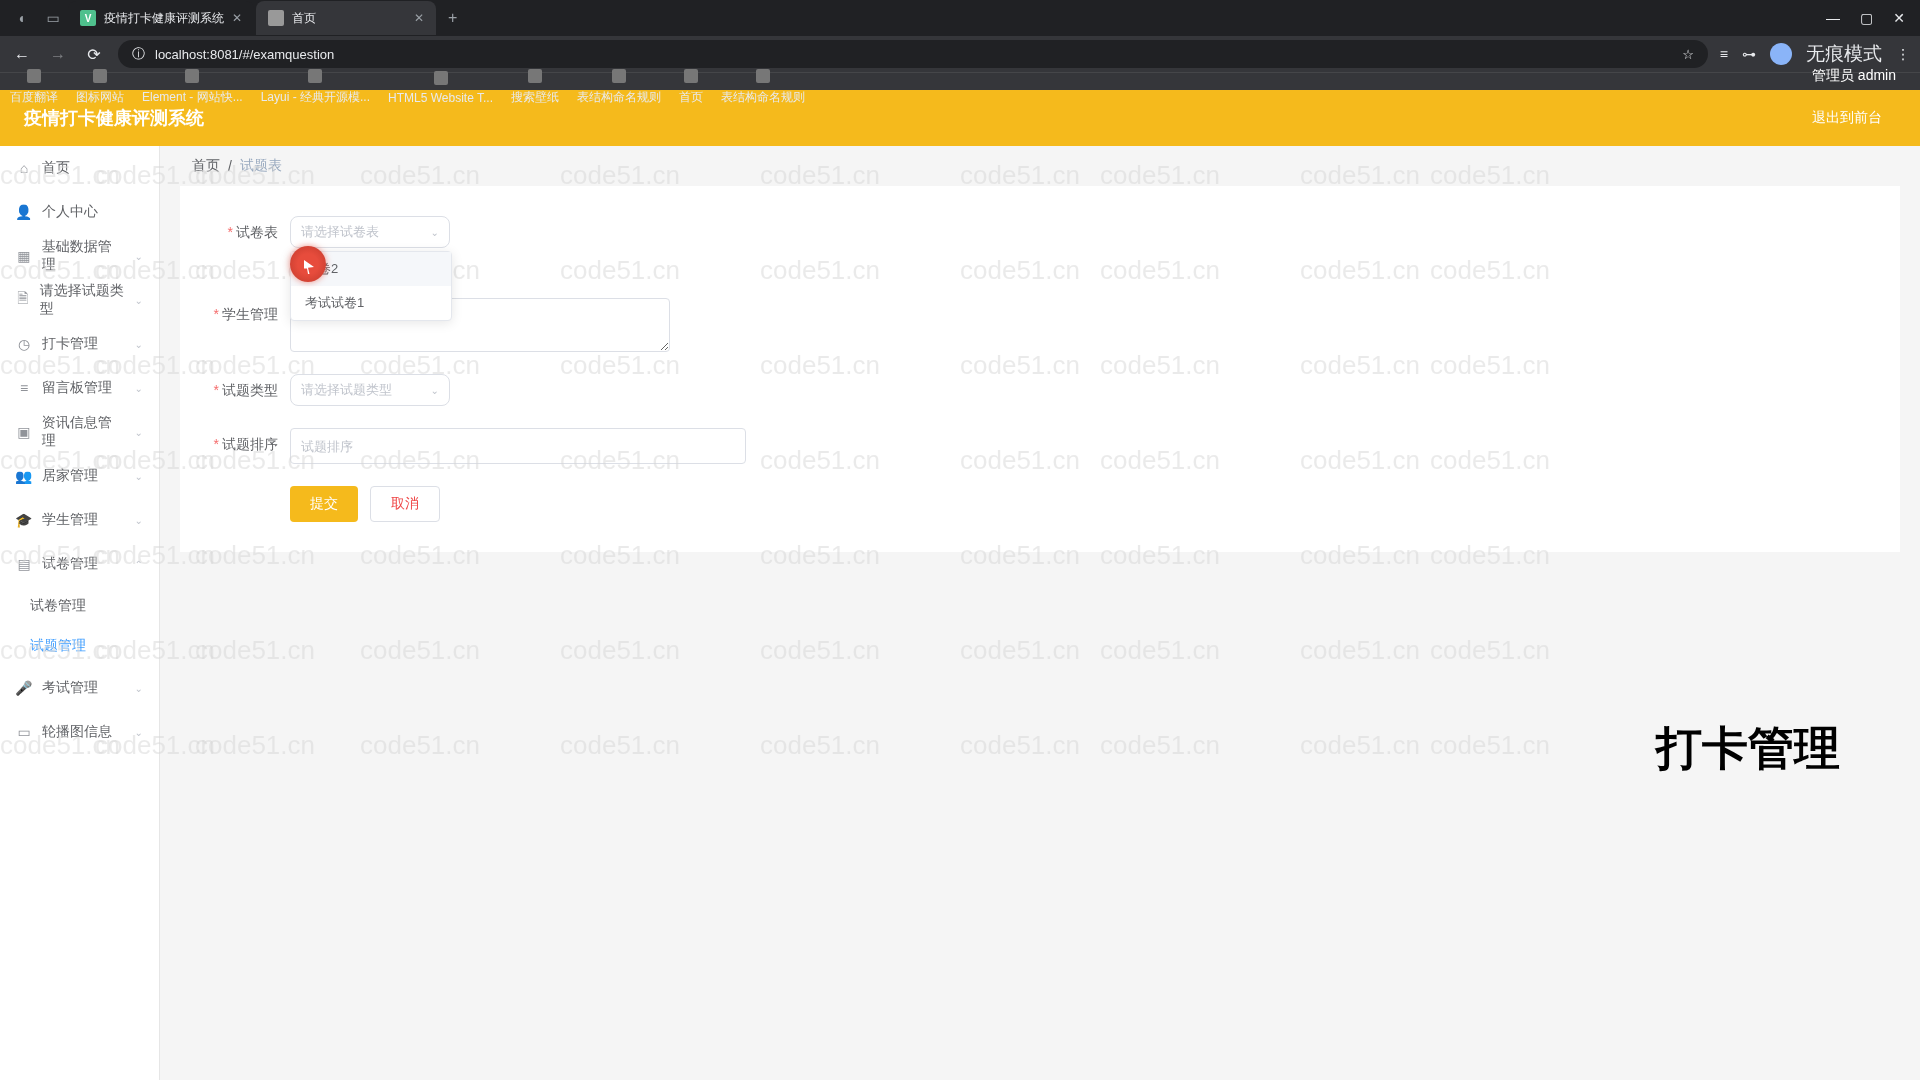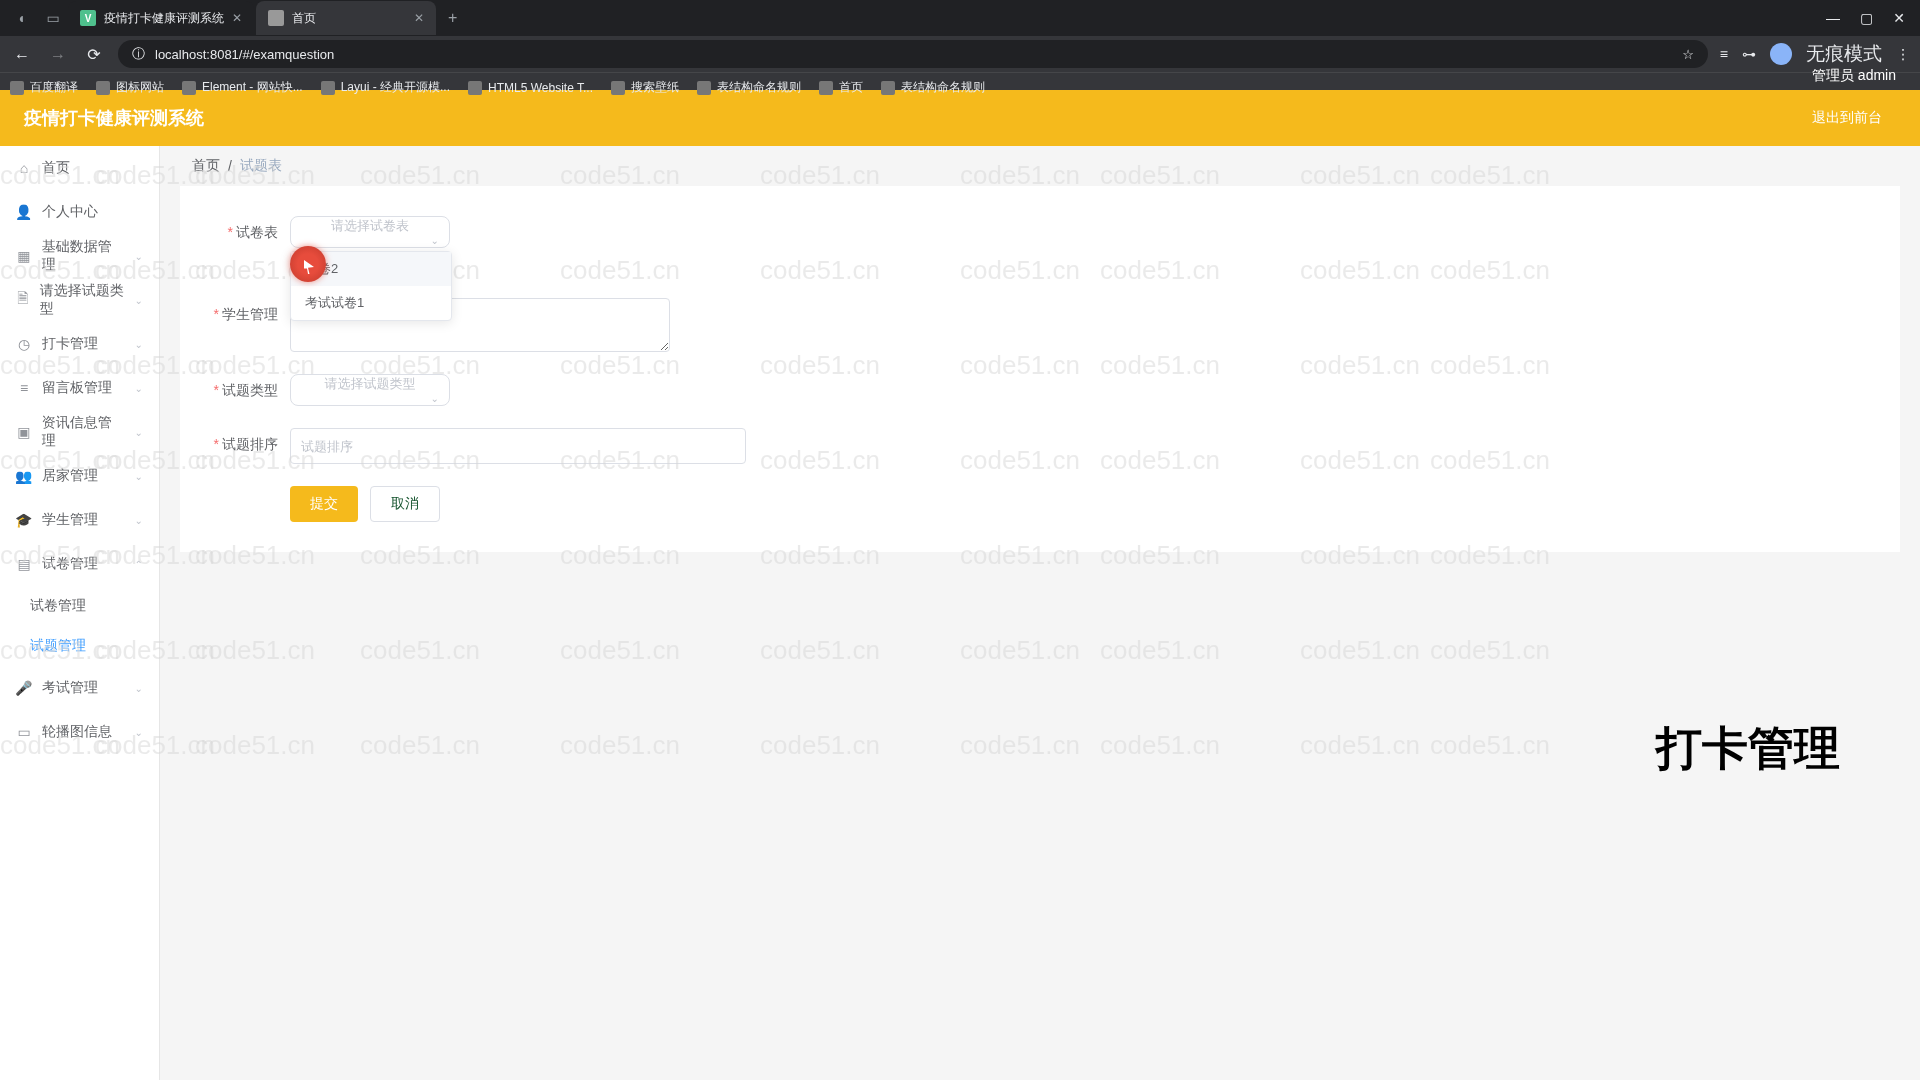--- a/index.html
+++ b/index.html
@@ -16,21 +16,21 @@
 .tab-add { color: #9aa0a6; padding: 0 10px; font-size: 16px; }
 .window-controls { margin-left: auto; display: flex; gap: 20px; padding-right: 15px; color: #e8eaed; font-size: 14px; }
 
 .addr-bar { display: flex; align-items: center; height: 36px; background: #35363a; padding: 0 10px; gap: 12px; }
 .nav-btn { color: #e8eaed; font-size: 16px; width: 24px; text-align: center; }
 .addr-input { flex: 1; background: #202124; border-radius: 20px; height: 28px; display: flex; align-items: center; padding: 0 14px; color: #e8eaed; font-size: 13px; gap: 10px; }
 .addr-right { display: flex; gap: 14px; align-items: center; color: #e8eaed; font-size: 14px; }
 .avatar { width: 22px; height: 22px; background: #8ab4f8; border-radius: 50%; }
 
 .bookmarks { display: flex; align-items: center; height: 30px; background: #35363a; padding: 0 10px; gap: 18px; color: #e8eaed; font-size: 12px; border-top: 1px solid #454649; }
-.bm { display: flex; align-items: center; gap: 6px; }
+.bm { display: flex; align-items: center; gap: 6px; flex-direction: column; }
 .bm-icon { width: 14px; height: 14px; background: #777; border-radius: 2px; }
 
 
 .app-header { height: 56px; background: #f5ba1c; display: flex; align-items: center; padding: 0 24px; color: #fff; }
 .app-title { font-size: 18px; font-weight: bold; }
 .app-header-right { margin-left: auto; display: flex; gap: 24px; font-size: 14px; flex-direction: column; }
 
 
 .layout { display: flex; height: calc(1080px - 90px - 56px); }
 .sidebar { width: 160px; background: #fff; border-right: 1px solid #e6e6e6; overflow-y: auto; }
@@ -42,34 +42,34 @@
 
 
 .main { flex: 1; background: #f5f5f5; position: relative; }
 .breadcrumb { height: 40px; display: flex; align-items: center; padding: 0 32px; font-size: 14px; color: #606266; gap: 8px; }
 .breadcrumb .current { color: #97a8be; }
 
 .form-panel { background: #fff; margin: 0 20px; padding: 30px 20px; }
 .form-row { display: flex; align-items: flex-start; margin-bottom: 22px; }
 .form-label { width: 90px; text-align: right; padding-right: 12px; font-size: 14px; color: #606266; line-height: 32px; }
 .form-label .req { color: #f56c6c; margin-right: 3px; }
-.el-select { width: 160px; height: 32px; border: 1px solid #dcdfe6; border-radius: 8px; display: flex; align-items: center; padding: 0 10px; color: #c0c4cc; font-size: 13px; position: relative; background: #fff; flex-direction: column; }
+.el-select { width: 160px; height: 32px; border: 1px solid #dcdfe6; border-radius: 8px; display: flex; align-items: center; padding: 0 10px; color: #c0c4cc; font-size: 13px; position: relative; background: #fff; }
 .el-select .chev { margin-left: auto; font-size: 10px; }
 .el-textarea { width: 380px; min-height: 54px; border: 1px solid #dcdfe6; border-radius: 4px; padding: 6px 10px; font-size: 13px; color: #606266; resize: both; }
 .el-input { width: 440px; height: 36px; border: 1px solid #dcdfe6; border-radius: 4px; padding: 0 10px; font-size: 13px; color: #606266; }
 .el-input::placeholder, .el-textarea::placeholder { color: #c0c4cc; }
 
 .dropdown { position: absolute; top: 34px; left: -1px; width: 162px; background: #fff; border: 1px solid #e4e7ed; border-radius: 4px; box-shadow: 0 2px 12px rgba(0,0,0,0.1); z-index: 10; }
 .dd-item { padding: 8px 14px; font-size: 13px; color: #606266; cursor: pointer; }
 .dd-item.highlight { background: #f5f7fa; }
 
 .btn-row { display: flex; gap: 12px; padding-left: 90px; }
 .btn { height: 36px; padding: 0 20px; border-radius: 4px; font-size: 14px; display: flex; align-items: center; cursor: pointer; border: none; }
 .btn-primary { background: #f5ba1c; color: #fff; }
-.btn-default { background: #fff; color: #14532d; border: 1px solid #dcdfe6; }
+.btn-default { background: #fff; color: #ef4444; border: 1px solid #dcdfe6; }
 
 
 .watermark { position: absolute; inset: 0; pointer-events: none; z-index: 1; }
 .wm-text { position: absolute; color: #d7d7d7; font-size: 26px; opacity: 0.5; white-space: nowrap; }
 .wm-center { position: absolute; left: 50%; top: 400px; transform: translateX(-50%); color: #e74c3c; font-size: 36px; font-weight: 500; }
 .wm-bottom { position: absolute; right: 80px; bottom: 300px; color: #000; font-size: 46px; font-weight: 900; }
 
 .click-indicator { position: absolute; width: 36px; height: 36px; background: radial-gradient(circle, #e74c3c 40%, #c0392b 100%); border-radius: 50%; z-index: 20; box-shadow: 0 0 6px rgba(231,76,60,0.6); }
 .click-indicator::after { content: ""; position: absolute; left: 14px; top: 14px; width: 10px; height: 14px; background: #fff; clip-path: polygon(0 0, 100% 50%, 40% 55%, 55% 100%, 40% 100%, 30% 60%, 0 60%); }
 </style>

